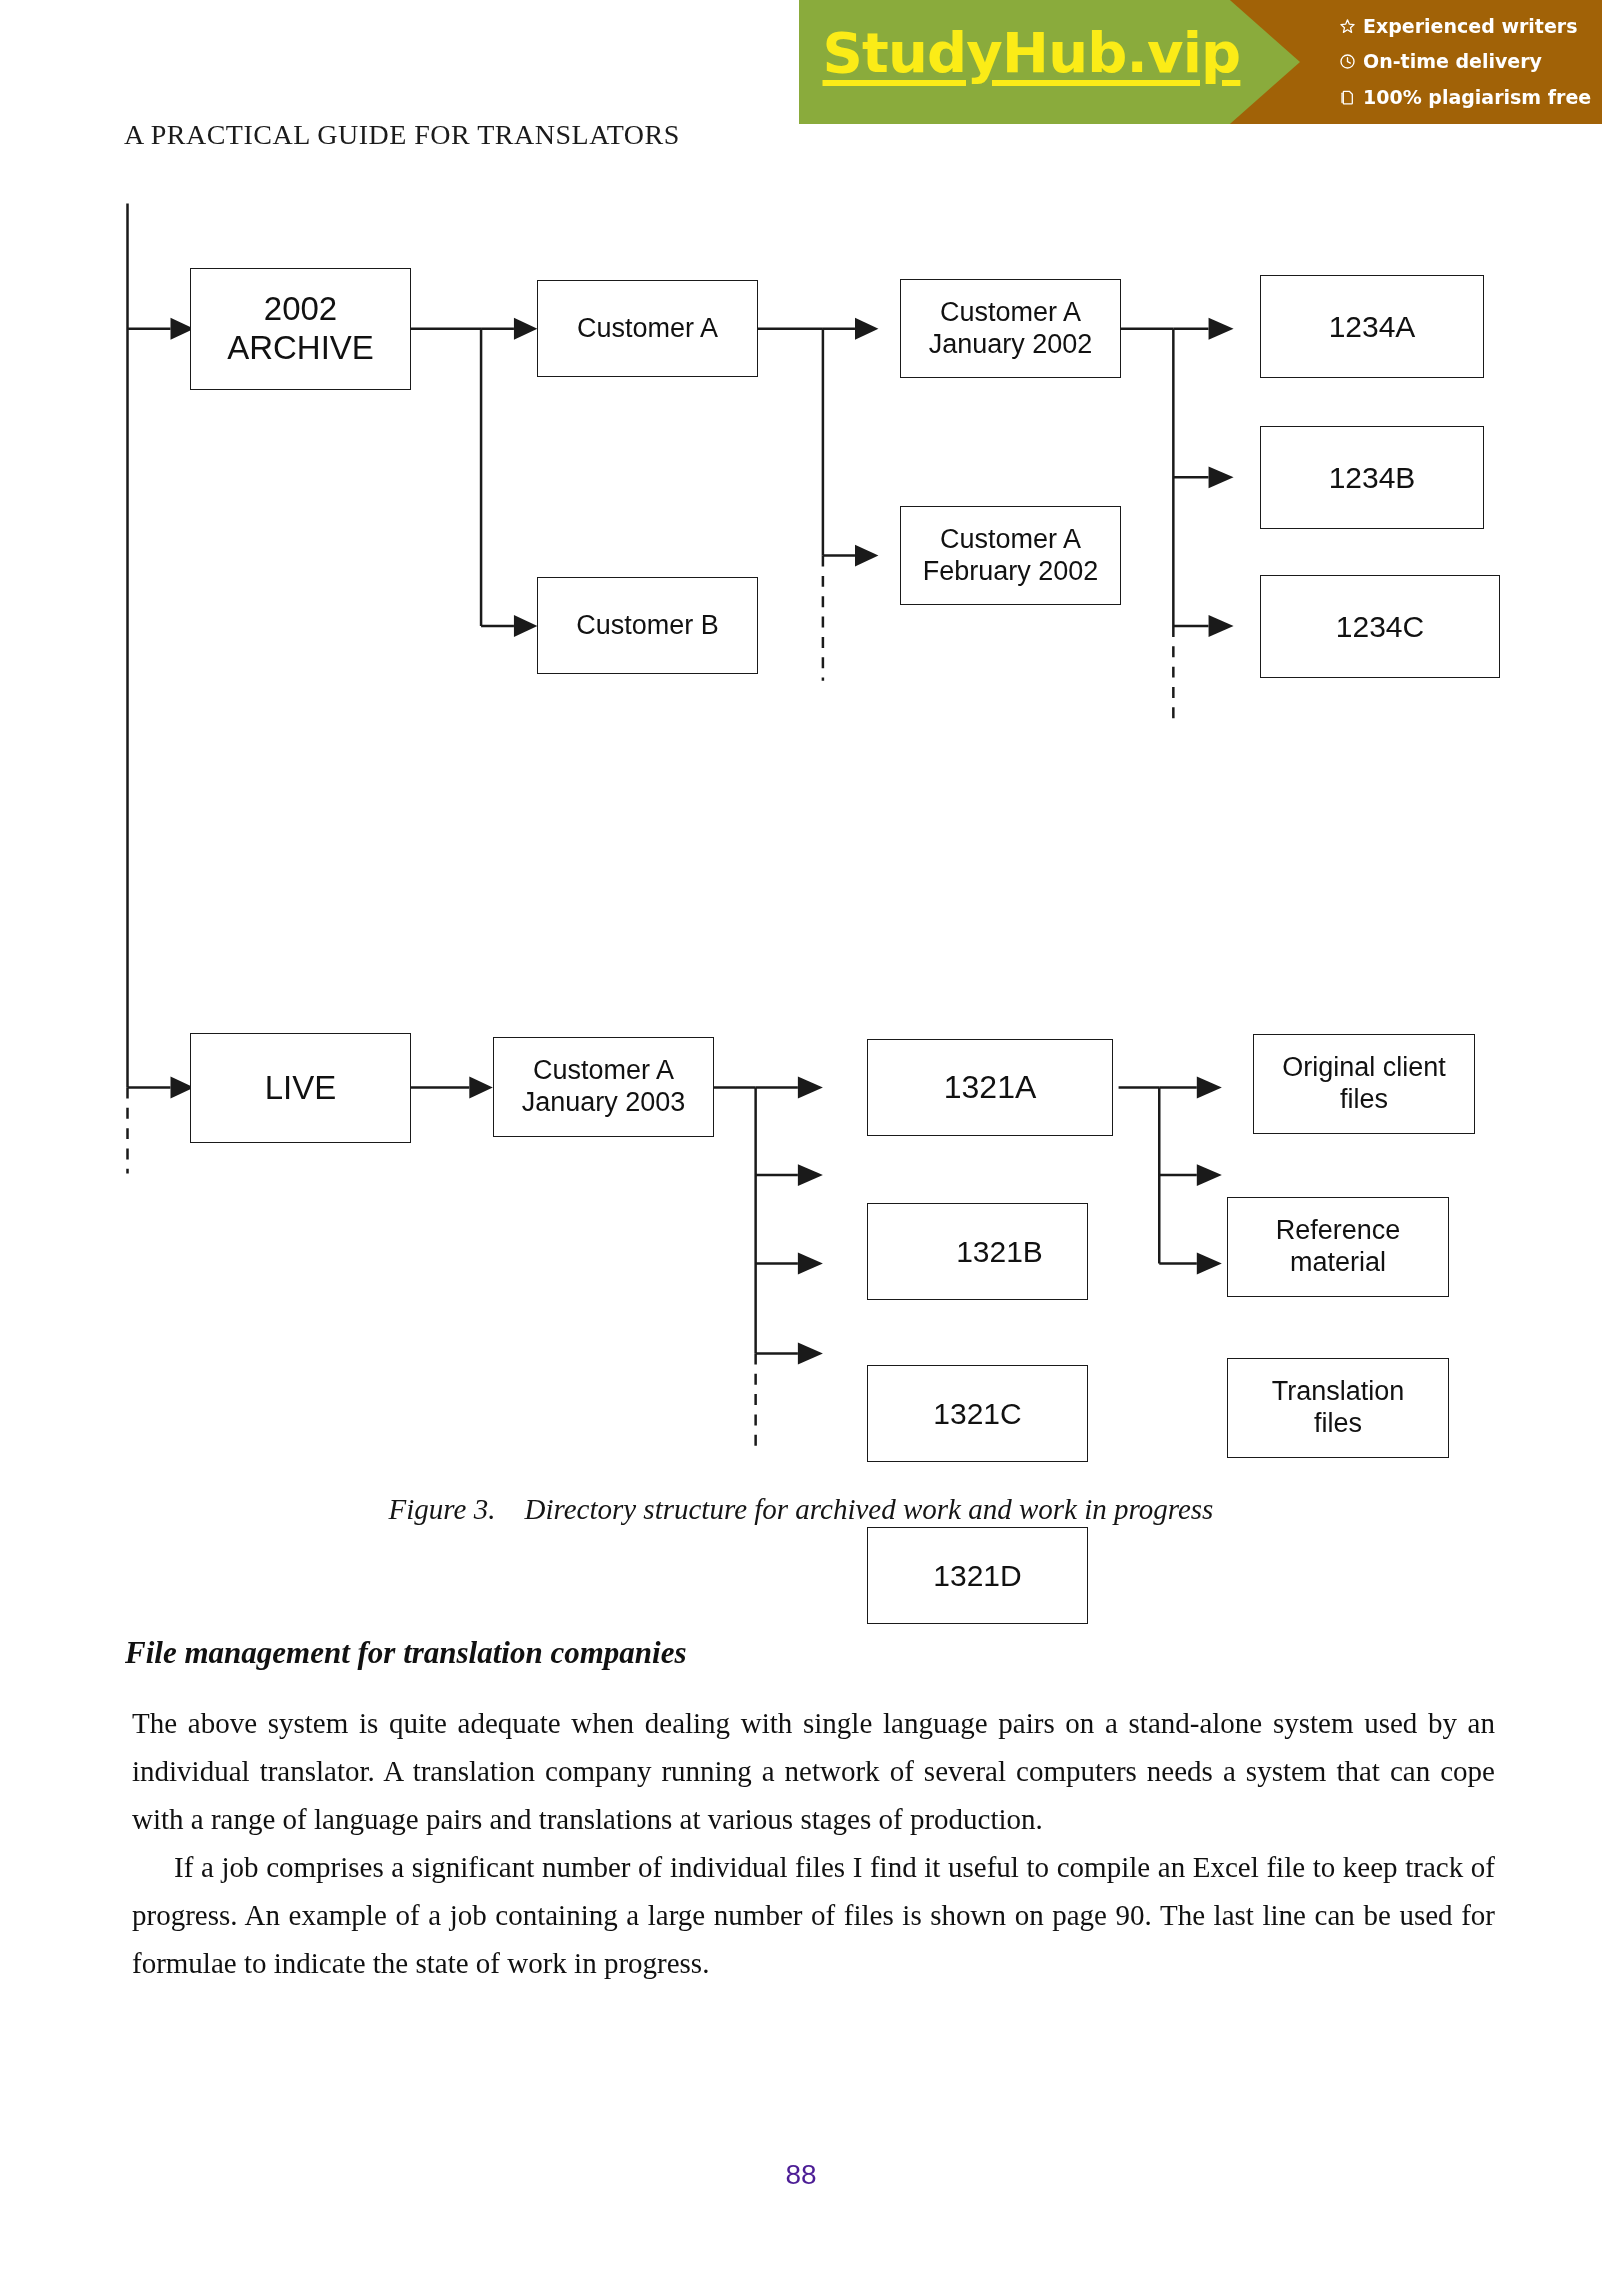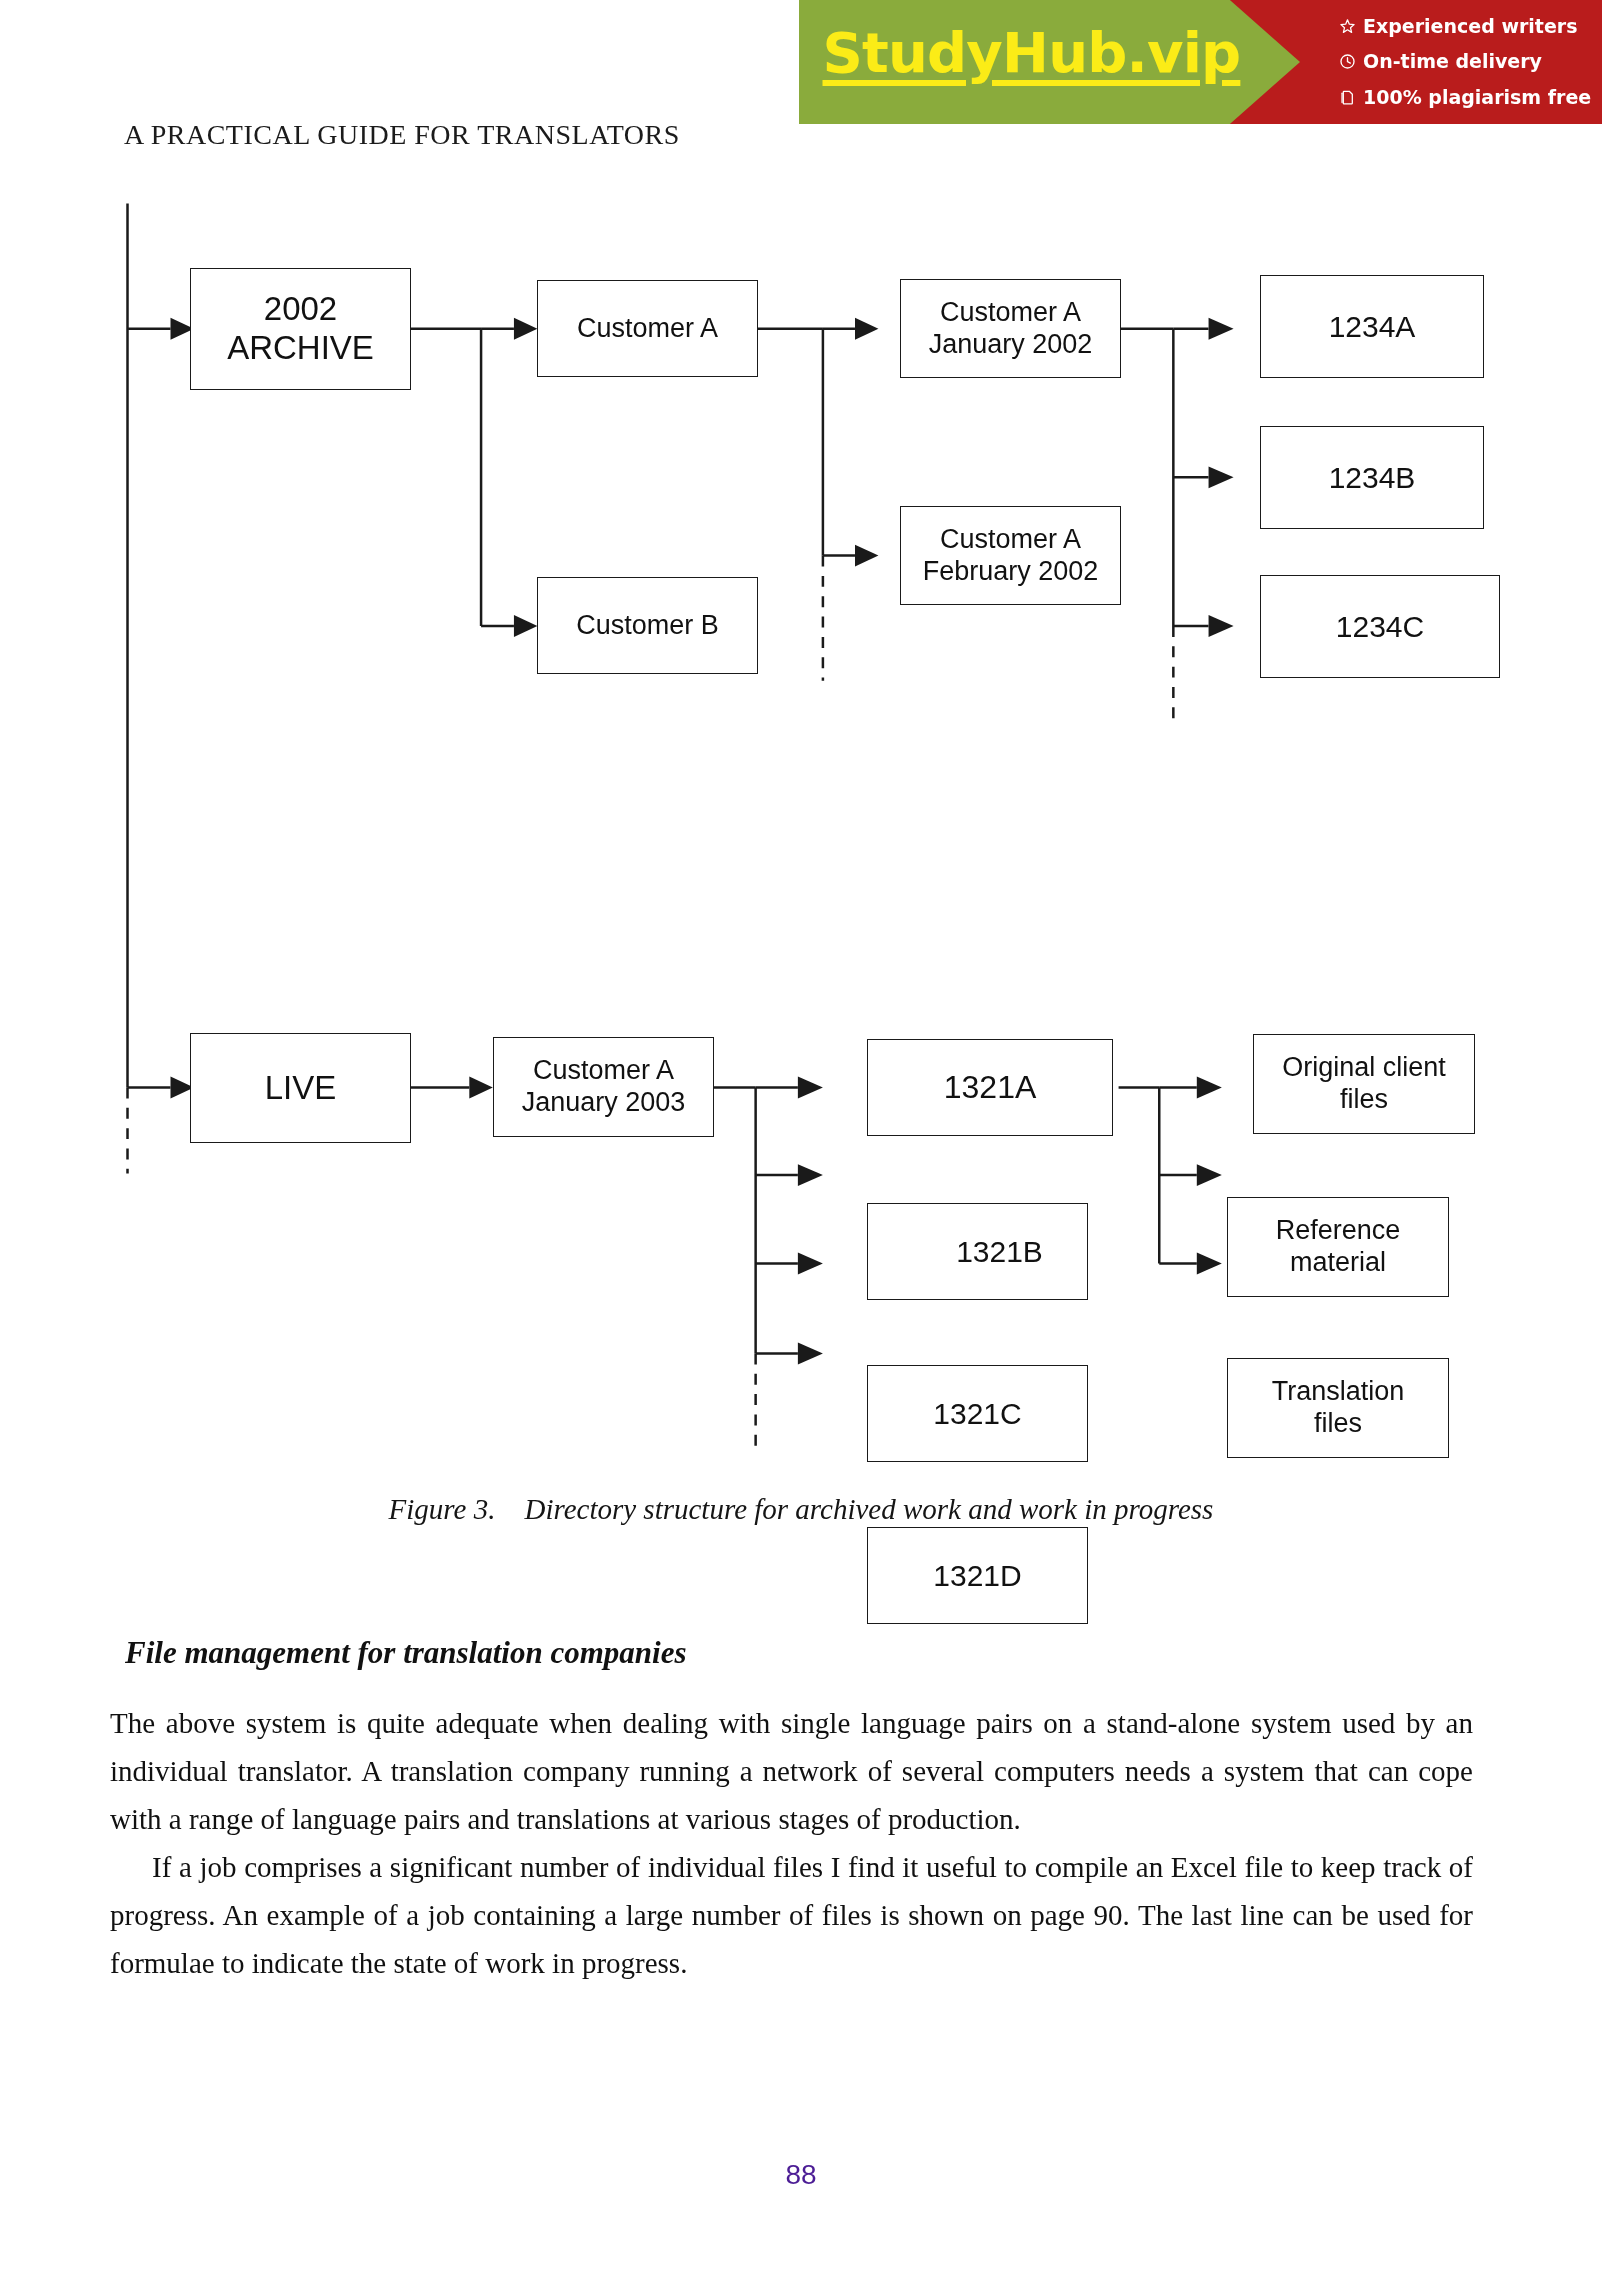--- a/index.html
+++ b/index.html
@@ -7,21 +7,21 @@
   body {
     width:1602px; height:2295px; position:relative;
     font-family:"Liberation Serif", serif;
     color:#111;
     overflow:hidden;
   }
 
   
   .wm {
     position:absolute; top:0; left:799px; width:804px; height:124px;
-    background:#b91c1c; overflow:hidden; z-index:40;
+    background:#a16207; overflow:hidden; z-index:40;
   }
   .wm-green {
     position:absolute; left:0; top:0; width:501px; height:124px;
     background:#8aab3c;
     clip-path: polygon(0 0, 86% 0, 100% 50%, 86% 100%, 0 100%);
   }
   .wm-logo {
     position:absolute; left:23.5px; top:20.3px;
     font-family:"DejaVu Sans", sans-serif;
     font-weight:700; font-size:56px; color:#fbec17;
@@ -74,21 +74,21 @@
     color:#151515; white-space:pre;
   }
 
   
   .section-title {
     position:absolute; left:125px; top:1635px; width:1361px;
     font-weight:700; font-style:italic; font-size:31px;
     font-family:"Liberation Serif", serif; color:#111;
   }
   .body-col {
-    position:absolute; left:110px; top:1699px; width:1363px;
+    position:absolute; left:132px; top:1699px; width:1363px;
     font-size:29px; line-height:48px; text-align:justify;
     font-family:"Liberation Serif", serif; color:#111;
   }
   .body-col p { margin:0; }
   .body-col p.indent { text-indent:42px; }
 
   .pagenum {
     position:absolute; left:0; top:2159px; width:1602px;
     text-align:center; font-size:28px;
     font-family:Liberation Sans, sans-serif; color:#4c1d95;

